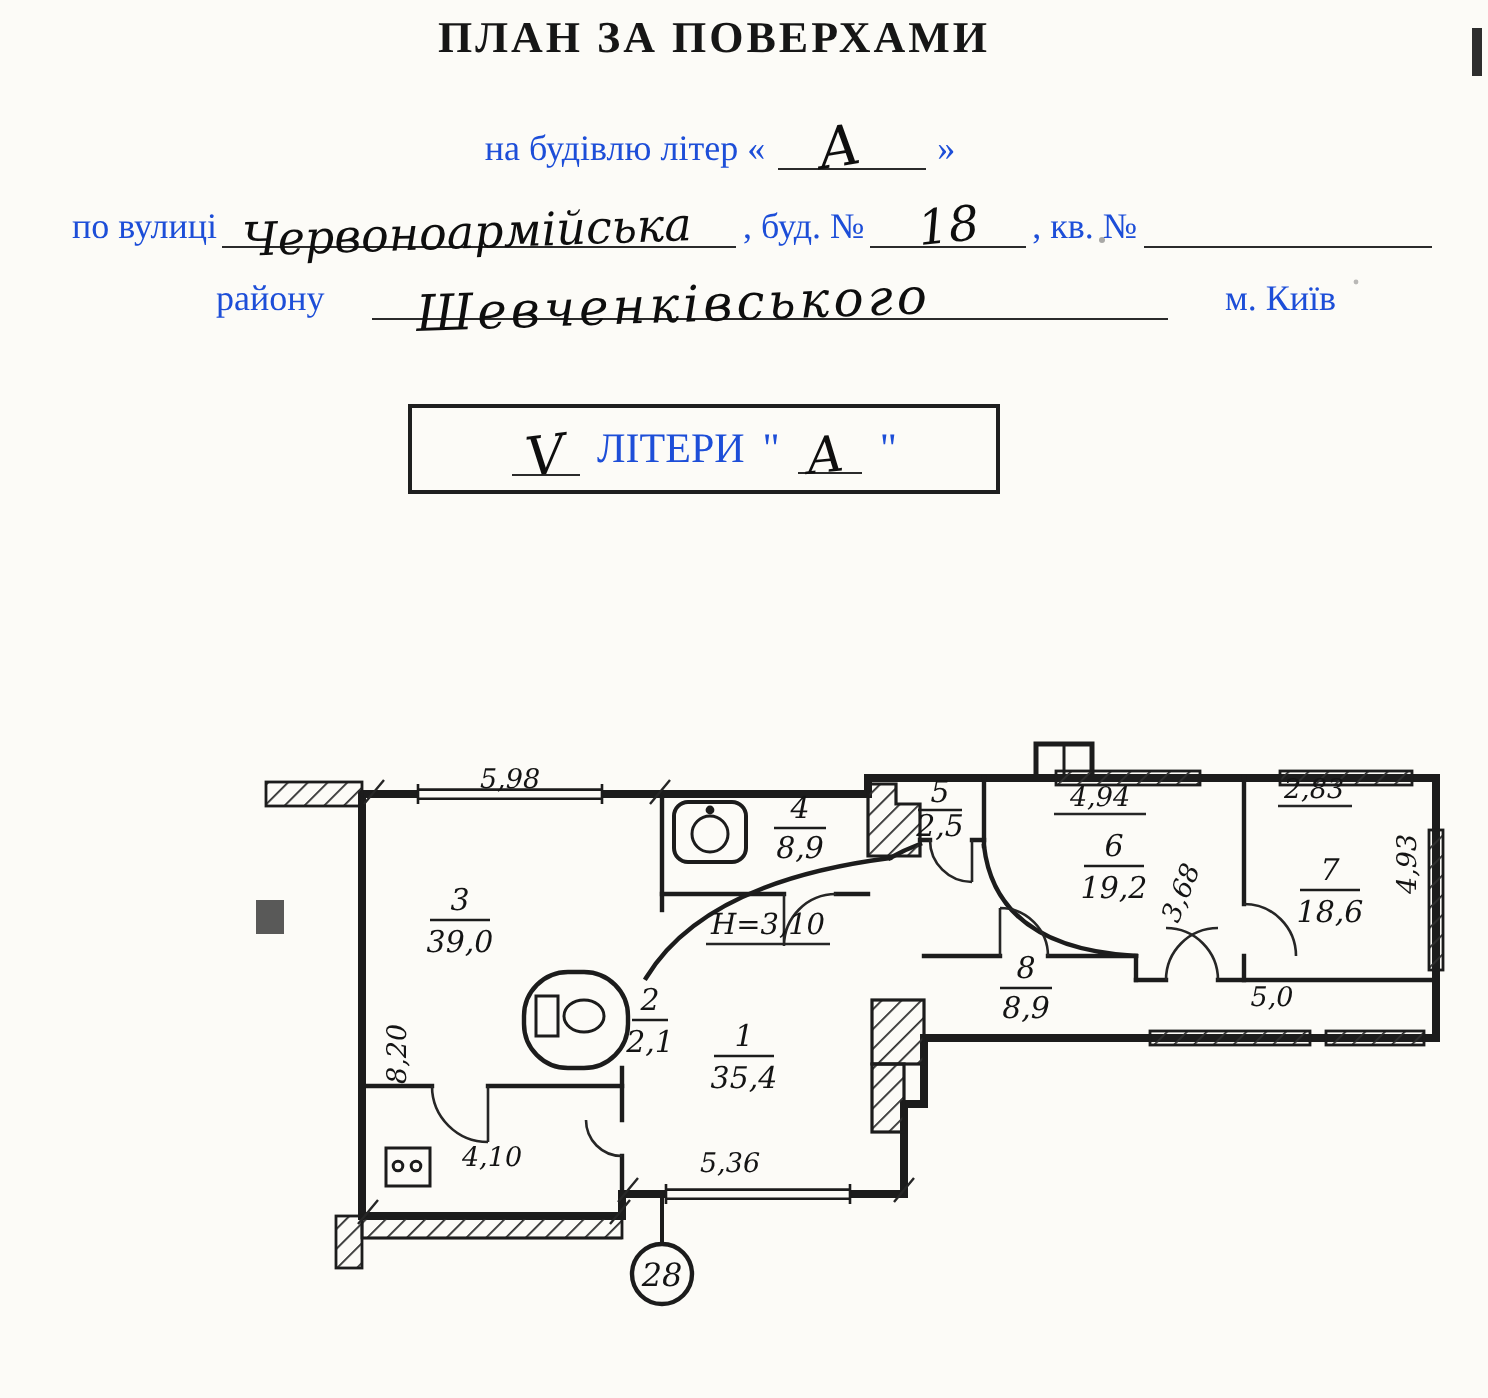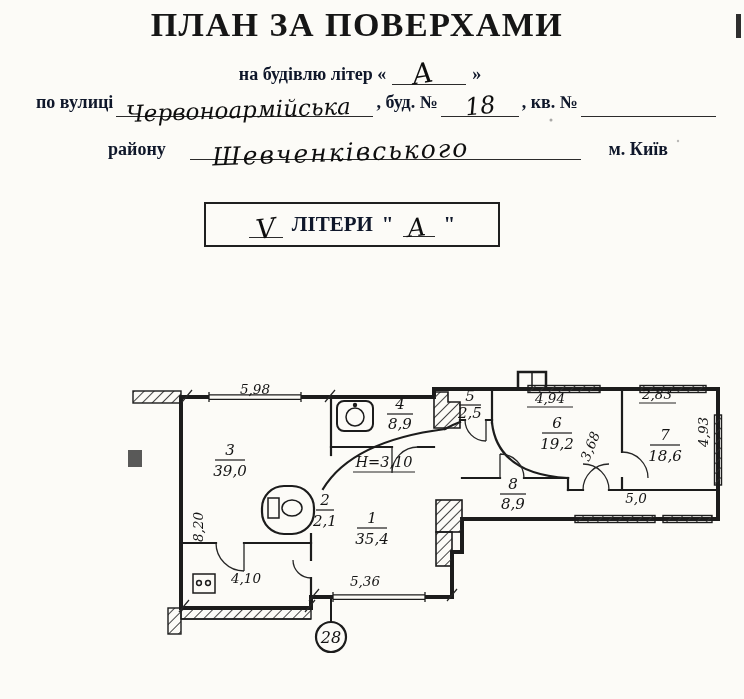--- a/index.html
+++ b/index.html
@@ -1,31 +1,31 @@
 <!DOCTYPE html>
 <html><head>
 <meta charset="utf-8">
 <style>
   html,body{margin:0;padding:0;background:#e8e8e6;}
   .page{position:relative;width:744px;height:699px;background:#fcfbf7;overflow:hidden;
         font-family:"Liberation Serif",serif;color:#161616;}
   .abs{position:absolute;}
-  .printed{font-family:"Liberation Serif",serif;font-weight:bold;color:#0f172a;white-space:pre;}
+  .printed{font-family:"Liberation Serif",serif;font-weight:normal;color:#1d4ed8;white-space:pre;}
   .hand{font-family:"DejaVu Serif",serif;font-style:italic;color:#0e0e0e;white-space:pre;}
   .blank{display:inline-block;border-bottom:1.6px solid #2b2b2b;position:relative;}
 
-  .title{left:0;right:30px;top:6px;text-align:center;font-size:34px;font-weight:bold;
+  .title{left:0;right:30px;top:6px;text-align:center;font-size:22px;font-weight:bold;
          letter-spacing:1.5px;font-family:"Liberation Serif",serif;}
 
   .line2{left:0;right:24px;top:55px;height:30px;display:flex;justify-content:center;
          align-items:flex-end;font-size:18px;}
   .blank-letter{width:74px;height:26px;margin:0 6px;}
   .hand-letter{position:absolute;left:20px;bottom:-6px;font-size:28px;transform:rotate(-9deg);}
 
-  .line3{left:36px;right:28px;top:92px;height:32px;display:flex;font-size:18px;}
+  .line3{left:36px;right:28px;top:92px;height:32px;display:flex;align-items:flex-end;font-size:18px;}
   .blank-street{width:257px;height:24px;margin:0 3px;}
   .hand-street{position:absolute;left:10px;bottom:-7px;font-size:23px;transform:rotate(-2deg);}
   .blank-bud{width:78px;height:24px;margin:0 3px;}
   .hand-bud{position:absolute;left:24px;bottom:-4px;font-size:24px;transform:rotate(-6deg);}
   .blank-apt{flex:1;height:24px;margin-left:3px;}
 
   .line4{left:108px;top:126px;width:560px;height:34px;display:flex;align-items:flex-end;font-size:18px;gap:20px;}
   .blank-district{width:404px;height:25px;margin:0 4px;}
   .hand-district{position:absolute;left:22px;bottom:-8px;font-size:25px;transform:rotate(-2deg);letter-spacing:2px;}
   .city{margin-left:4px;}

